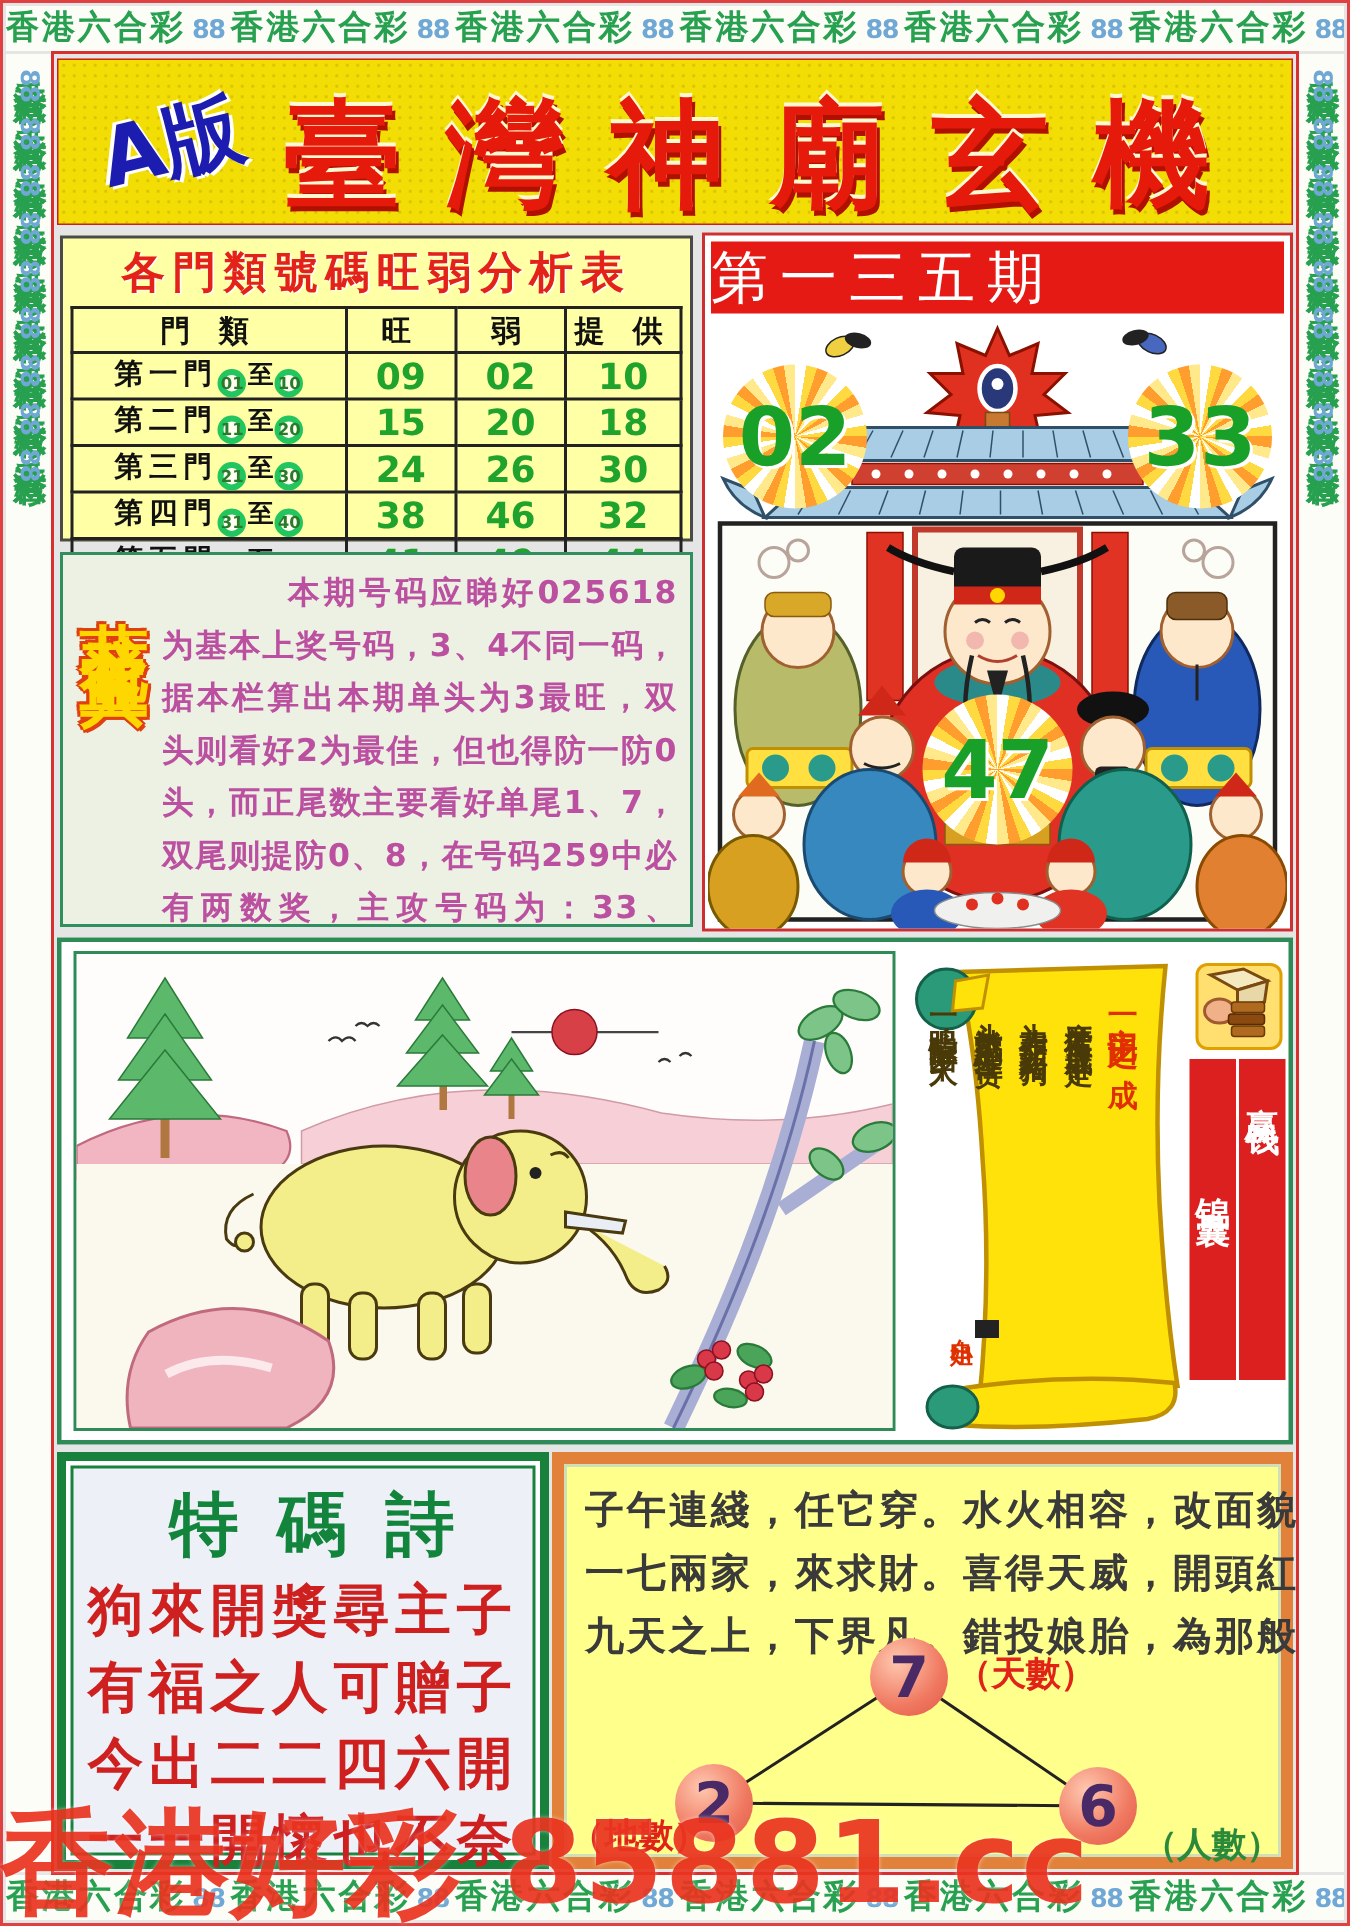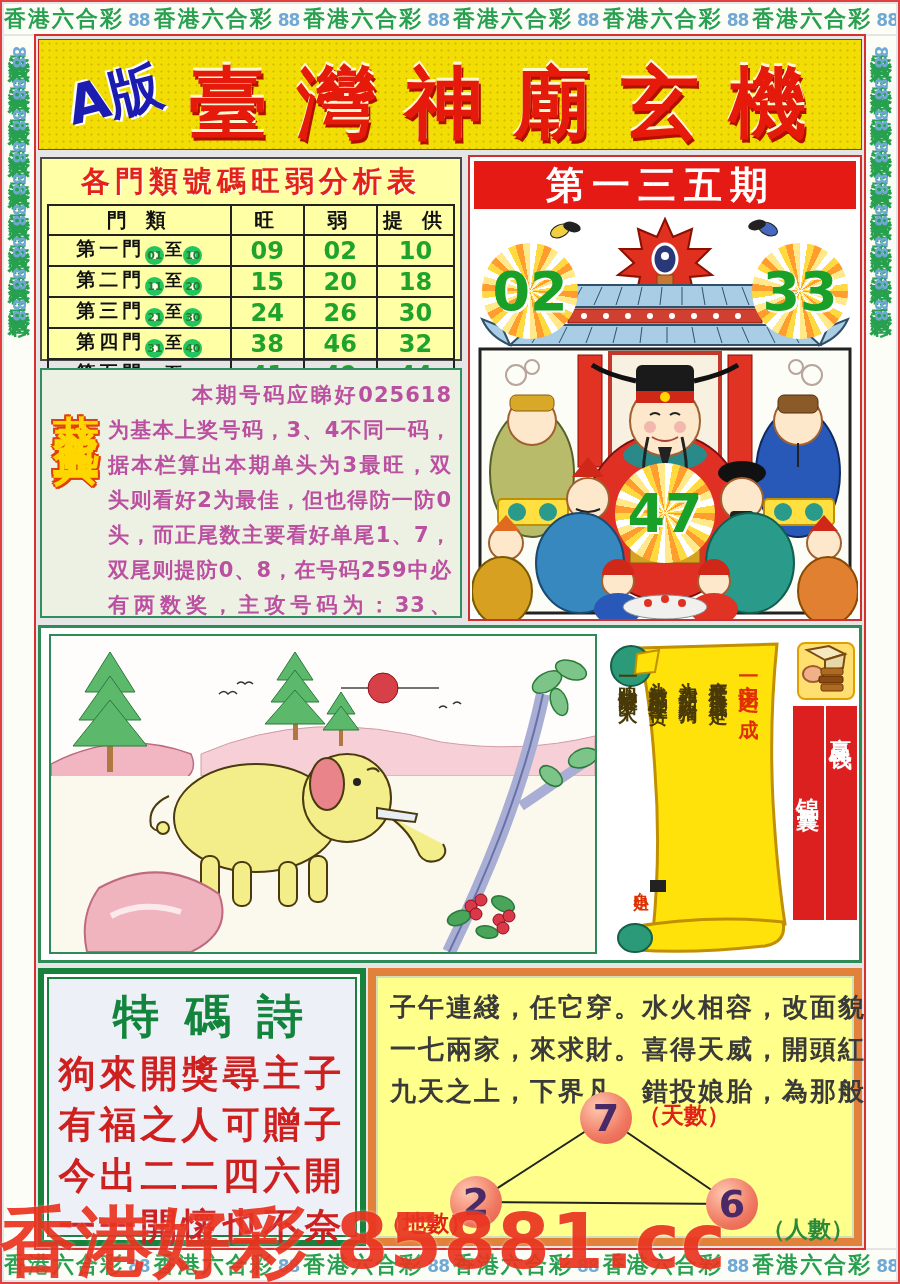--- a/index.html
+++ b/index.html
@@ -31,40 +31,40 @@
   .analysis-box { position:absolute; left:40px; top:157px; width:422px; height:204px;
     background:#ffffa6; border:2px solid #4a4a4a; z-index:2; }
   .analysis-title { text-align:center; font-size:29px; font-weight:bold; color:#e3221a; letter-spacing:5px;
     padding-top:3px; text-shadow:1px 1px 0 #fff; }
   .analysis-table { width:calc(100% - 10px); margin:2px 5px 0 5px; border-collapse:collapse; }
   .analysis-table th, .analysis-table td { border:2px solid #222; text-align:center; }
   .analysis-table th { font-size:20px; color:#111; letter-spacing:6px; height:30px; font-weight:bold;}
   .gate-cell { height:27px; white-space:nowrap; }
   .gate-label { font-size:19px; font-weight:bold; color:#111; letter-spacing:4px; }
   .gate-to { font-size:17px; font-weight:bold; color:#111; margin:0 1px;}
-  .circ { display:inline-flex; width:19px; height:19px; border-radius:50%; border:6px solid #22c55e;
+  .circ { display:inline-flex; width:19px; height:19px; border-radius:50%; border:4px solid #22c55e;
     color:#2a7a2a; background:#fffff2; font-size:11px; font-weight:bold; align-items:center;
     justify-content:center; vertical-align:-4px; }
   .num-cell { font-size:24px; font-weight:bold; color:#1fa32c; }
   .col-gate{width:45%;} .col-n{width:18%;} .col-o{width:19%;}
 
   
   .kuihua-box { position:absolute; left:40px; top:368px; width:422px; height:250px;
     background:#edf1e4; border:2px solid #2f8f5f; z-index:2; }
   .kuihua-label { position:absolute; left:4px; top:8px; writing-mode:vertical-rl; font-size:46px;
     font-weight:bold; color:#ffd700; letter-spacing:8px;
     text-shadow:-2px 0 0 #e04010, 2px 0 0 #e04010, 0 -2px 0 #e04010, 0 2px 0 #e04010, 2px 2px 0 #e04010, -2px -2px 0 #e04010; }
   .kuihua-body { position:absolute; left:66px; top:8px; right:8px; font-size:21px; line-height:35px;
     color:#bb4fa0; font-weight:bold; text-align:justify; text-indent:84px; letter-spacing:1px;}
 
   
   .right-col { position:absolute; left:468px; top:155px; width:394px; height:466px;
     border:2px solid #cc3030; background:#ffffff; z-index:2; }
   .issue-banner { position:absolute; left:4px; top:4px; right:4px; height:48px; background:#e51a14;
-    color:#ffffff; font-size:38px; font-weight:bold; text-align:center; line-height:48px;
+    color:#ffffff; font-size:38px; font-weight:normal; text-align:left; line-height:48px;
     letter-spacing:8px; padding-right:8px; }
   .gods-area { position:absolute; left:2px; top:58px; width:386px; height:404px; }
   .sb { position:absolute; border-radius:50%;
     background:repeating-conic-gradient(from 0deg,#ffffff 0deg 9deg,#ffd940 9deg 18deg,#ff9d2e 18deg 27deg,#ffe98a 27deg 36deg);
     display:flex; align-items:center; justify-content:center; }
   .sb-num { font-size:54px; font-weight:bold; color:#18a028; text-shadow:2px 2px 0 #ffffff; }
   .sb-left { left:10px; top:28px; width:96px; height:96px; z-index:2;}
   .sb-right { right:10px; top:28px; width:96px; height:96px; z-index:2;}
   .sb-center { left:143px; top:248px; width:100px; height:100px; z-index:3;}
 

